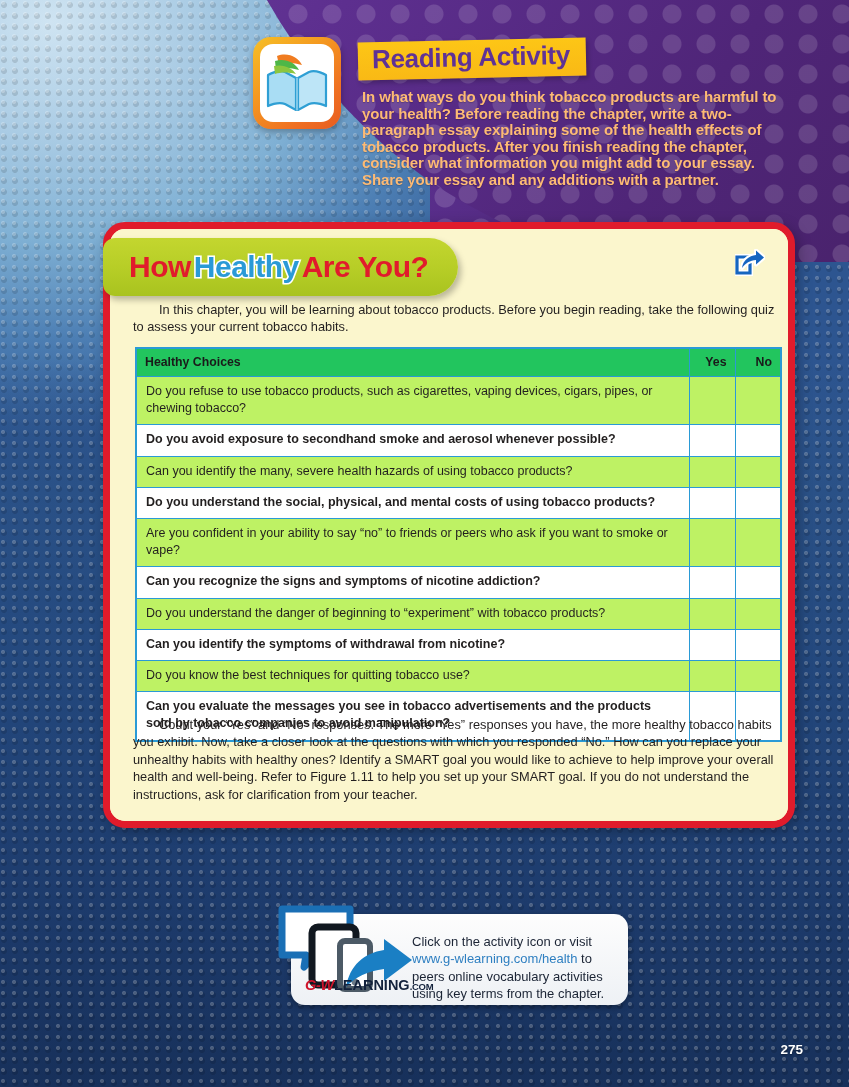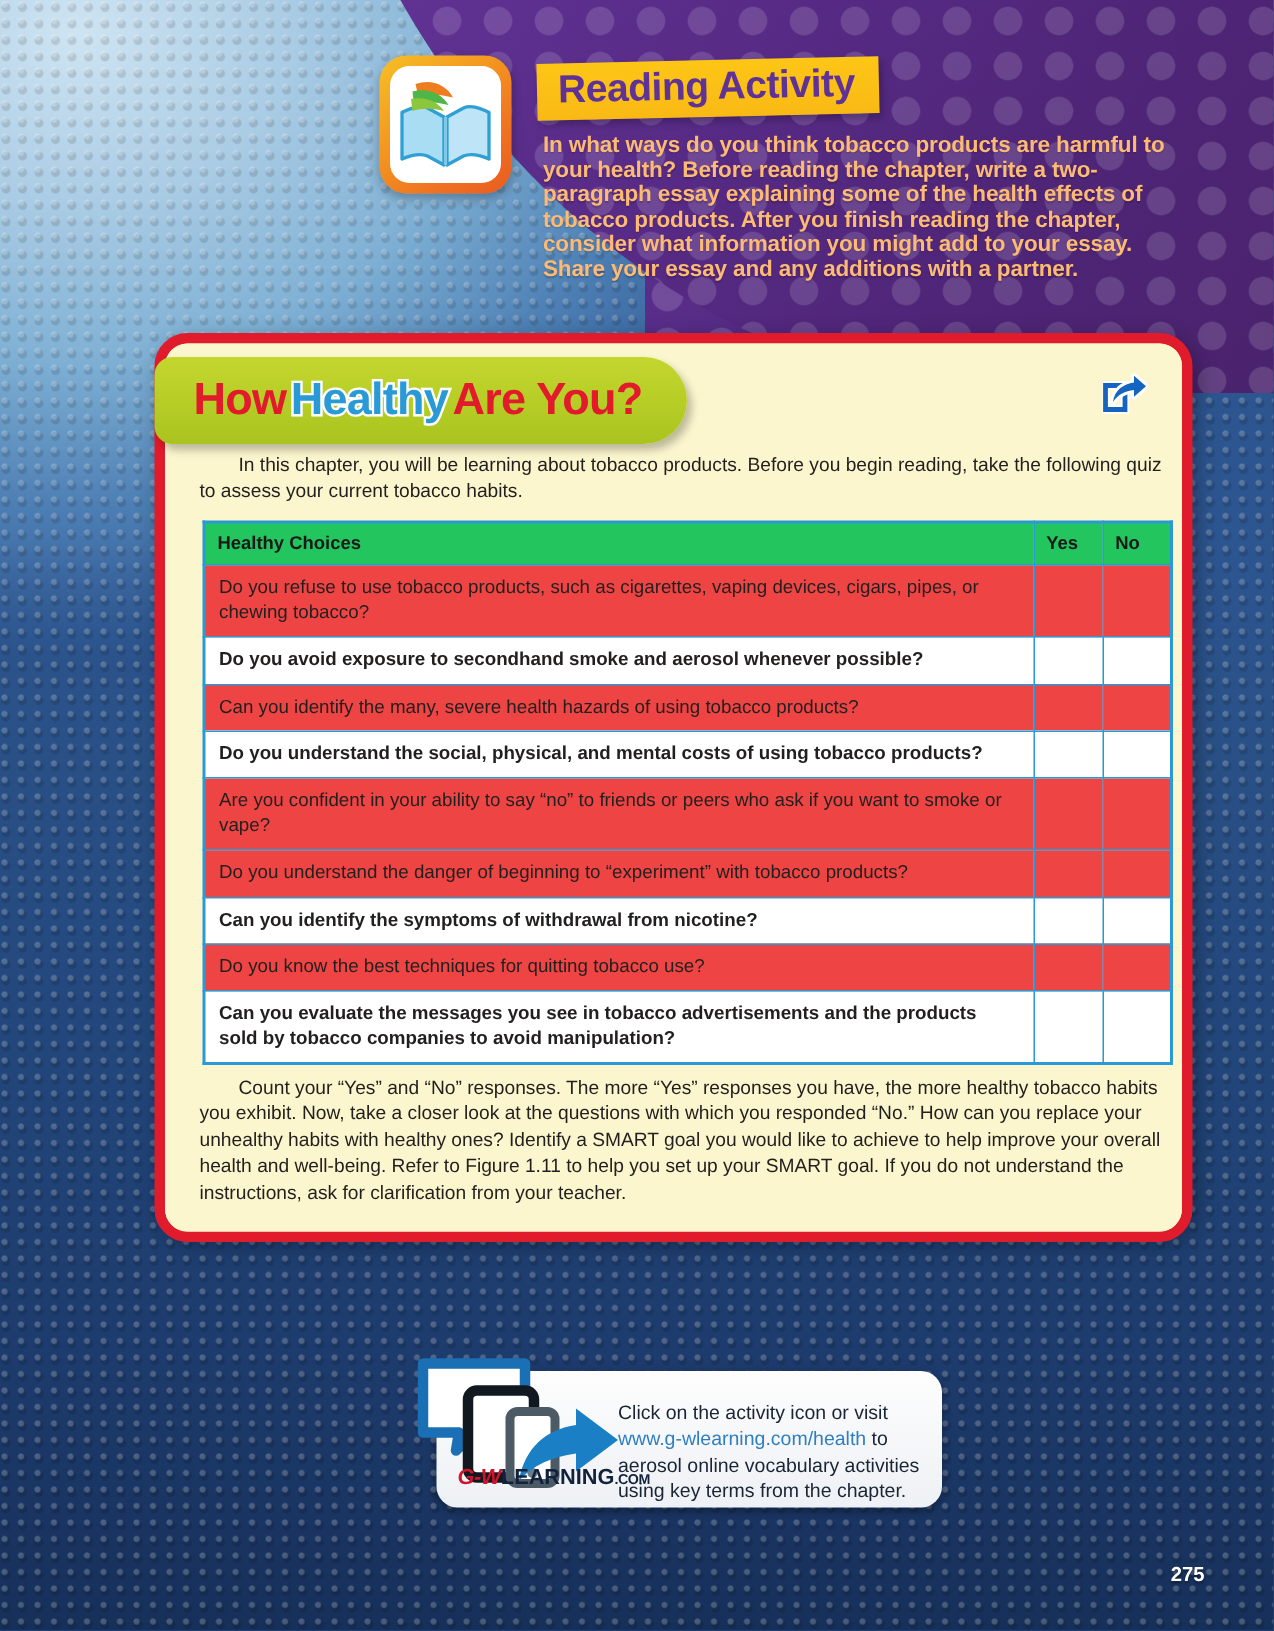--- a/index.html
+++ b/index.html
@@ -222,30 +222,30 @@
   }
   .quiz-table thead th {
     background: #22c55e;
     color: #1a1a1a;
     font-size: 12.3px;
     font-weight: bold;
     padding: 6px 8px 7px 8px;
     height: 25px;
     vertical-align: middle;
   }
-  .quiz-table thead th.center { text-align: left; }
+  .quiz-table thead th.center { text-align: right; }
   .col-q  { width: 553px; }
   .col-yn { width: 46px; }
   .quiz-table tbody td {
     font-size: 12.5px;
     line-height: 17.2px;
     color: #221f1f;
     padding: 6px 9px 7px 9px;
   }
-  .row-alt td { background: #ef4444; }
+  .row-alt td { background: #bef264; }
   .row-plain td { background: #ffffff; font-weight: bold; }
 
   .outro {
     position: absolute;
     left: 23px; bottom: 18px;
     width: 645px;
     font-size: 12.8px;
     line-height: 17.4px;
     color: #221f1f;
     text-indent: 26px;
@@ -377,20 +377,25 @@
           <tr class="row-plain">
             <td>Do you understand the social, physical, and mental costs of using tobacco products?</td>
             <td></td>
             <td></td>
           </tr>
           <tr class="row-alt">
             <td>Are you confident in your ability to say “no” to friends or peers who ask if you want to smoke or vape?</td>
             <td></td>
             <td></td>
           </tr>
+          <tr class="row-plain">
+            <td>Can you recognize the signs and symptoms of nicotine addiction?</td>
+            <td></td>
+            <td></td>
+          </tr>
           <tr class="row-alt">
             <td>Do you understand the danger of beginning to “experiment” with tobacco products?</td>
             <td></td>
             <td></td>
           </tr>
           <tr class="row-plain">
             <td>Can you identify the symptoms of withdrawal from nicotine?</td>
             <td></td>
             <td></td>
           </tr>
@@ -425,19 +430,19 @@
     <rect x="64" y="38" width="30" height="48" rx="5" fill="#ffffff" stroke="#4c5a66" stroke-width="6"></rect>
     <circle cx="79" cy="79" r="3.4" fill="#6d7b87"></circle>
     <path d="M70 84 C74 62 88 50 108 47 L108 36 L136 57 L108 78 L108 66 C92 68 79 74 70 84 Z" fill="#1a7fc4"></path>
   </svg>
 
   <div class="gw-logo"><span class="gw-red">G-W</span><span class="gw-dark">LEARNING</span><span class="gw-com">.COM</span></div>
 
   <div class="gw-text">
     <span>Click on the activity icon or visit</span>
     <a class="gw-link">www.g-wlearning.com/health</a><span> to</span>
-    <span>aerosol online vocabulary activities</span>
+    <span>peers online vocabulary activities</span>
     <span>using key terms from the chapter.</span>
   </div>
 
   <div class="page-number">275</div>
 
 </div>
 
 </body></html>

